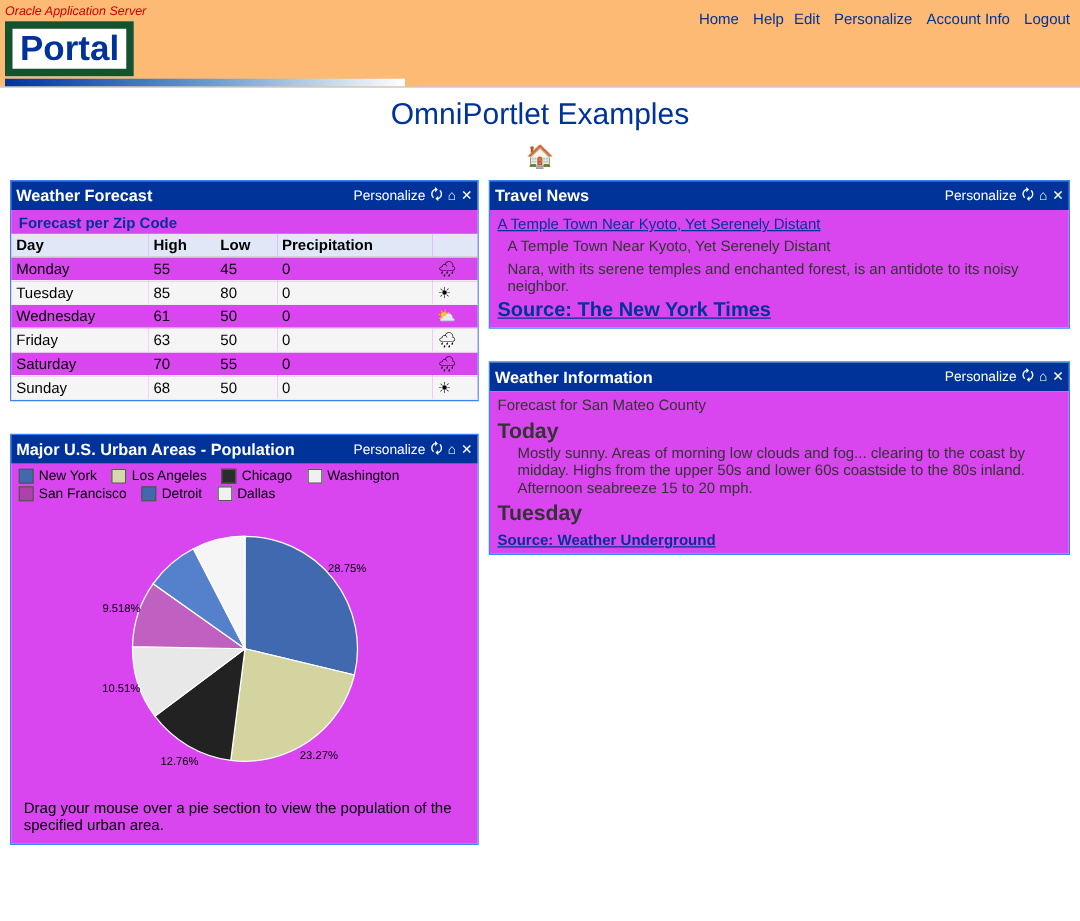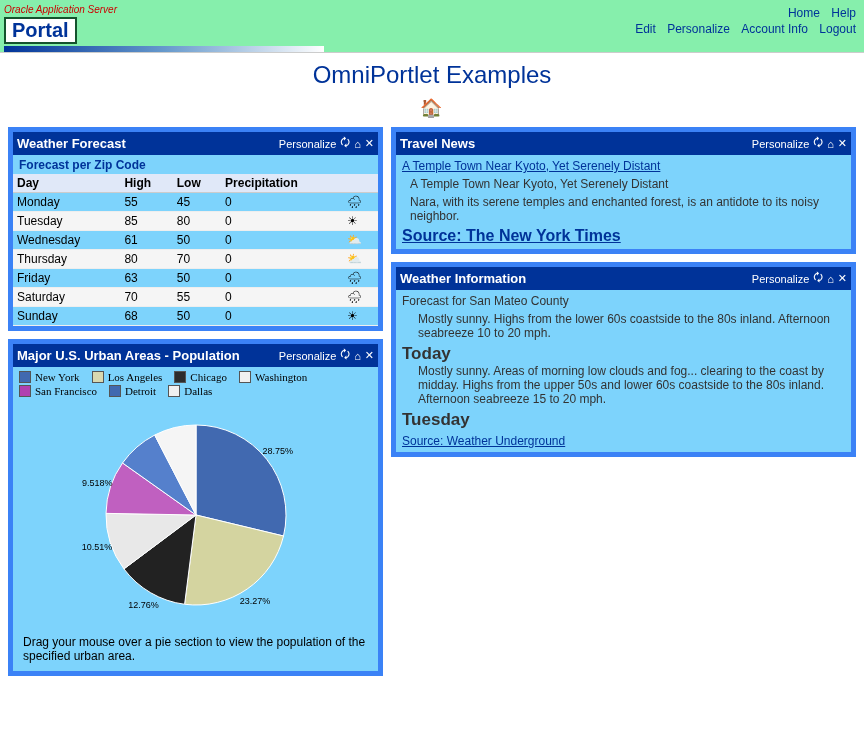--- a/index.html
+++ b/index.html
@@ -1,48 +1,48 @@
 <!DOCTYPE html>
 <html><head>
   <meta charset="utf-8">
   <style>
     * { margin: 0; padding: 0; box-sizing: border-box; }
     body { font-family: Arial, sans-serif; font-size: 12px; background: #fff; width: 864px; }
 
     
-    #top-nav { background: #86efac; display: flex; justify-content: space-between; align-items: flex-start; padding: 4px 8px 0 0; border-bottom: 1px solid #ccc; }
+    #top-nav { background: #fdba74; display: flex; justify-content: space-between; align-items: flex-start; padding: 4px 8px 0 0; border-bottom: 1px solid #ccc; }
     #logo-area { display: flex; flex-direction: column; }
     #logo-oracle { font-size: 10px; color: #c00; font-style: italic; padding-left: 4px; }
-    #logo-portal { font-size: 20px; font-weight: bold; color: #003399; border: 2px solid #14532d; padding: 0 6px; margin: 2px 4px; background: #fff; }
+    #logo-portal { font-size: 28px; font-weight: bold; color: #003399; border: 6px solid #14532d; padding: 0 6px; margin: 2px 4px; background: #fff; }
     #logo-stripe { height: 6px; background: linear-gradient(to right, #003399, #6699cc, #fff); width: 320px; margin-left: 4px; }
     #nav-links-top { text-align: right; }
     #nav-links-top a { font-size: 12px; color: #003399; text-decoration: none; margin-left: 8px; }
     #nav-links-secondary { text-align: right; margin-top: 2px; }
     #nav-links-secondary a { font-size: 12px; color: #003399; text-decoration: none; margin-left: 8px; }
 
     
     #page-title-area { text-align: center; padding: 8px 0 4px 0; }
     #page-title-area h1 { font-size: 24px; color: #003399; font-weight: normal; }
 
     
     #arrow-area { text-align: center; padding: 4px 0; }
 
     
     #main-layout { display: flex; gap: 8px; padding: 4px 8px; align-items: flex-start; }
     #left-col { width: 375px; flex-shrink: 0; }
     #right-col { flex: 1; }
 
     
-    .portlet { border: 5px solid #3b82f6; margin-bottom: 8px; }
+    .portlet { border: 1px solid #3b82f6; margin-bottom: 26px; }
     .portlet-header { background: #003399; color: #fff; display: flex; justify-content: space-between; align-items: center; padding: 2px 4px; }
     .portlet-header-title { font-weight: bold; font-size: 13px; }
     .portlet-header-controls { display: flex; align-items: center; gap: 4px; }
     .portlet-header-controls a { color: #fff; font-size: 11px; text-decoration: none; }
     .portlet-ctrl-icon { color: #fff; font-size: 11px; cursor: pointer; }
-    .portlet-body { padding: 4px 6px; background: #7dd3fc; }
+    .portlet-body { padding: 4px 6px; background: #d946ef; }
 
     
     #weather-forecast .portlet-body { padding: 0; }
     #wf-subtitle { font-size: 12px; color: #003399; font-weight: bold; padding: 3px 6px 2px 6px; }
     #wf-table { width: 100%; border-collapse: collapse; }
     #wf-table th { text-align: left; font-size: 12px; font-weight: bold; padding: 2px 4px; background: #e0e8f8; border-bottom: 1px solid #ccc; }
     #wf-table td { padding: 2px 4px; font-size: 12px; border-bottom: 1px solid #eee; }
     #wf-table tr:nth-child(even) { background: #f5f5f5; }
     .weather-icon { font-size: 18px; }
 
@@ -50,46 +50,46 @@
     #travel-news .portlet-body { padding: 4px 6px; }
     .travel-link { color: #003399; font-size: 12px; text-decoration: underline; display: block; margin-bottom: 4px; }
     .travel-summary { font-size: 12px; color: #333; margin-bottom: 4px; padding-left: 8px; }
     .travel-source { color: #003399; font-size: 16px; font-weight: bold; text-decoration: underline; }
 
     
     #weather-info .portlet-body { padding: 4px 6px; }
     .wi-county { font-size: 12px; color: #333; margin-bottom: 4px; }
     .wi-day-label { font-size: 17px; font-weight: bold; color: #333; margin-top: 4px; }
     .wi-day-text { font-size: 12px; color: #333; padding-left: 16px; margin-bottom: 2px; }
-    .wi-source { color: #003399; font-size: 12px; font-weight: normal; text-decoration: underline; margin-top: 4px; display: block; }
+    .wi-source { color: #003399; font-size: 12px; font-weight: bold; text-decoration: underline; margin-top: 4px; display: block; }
 
     
     #population-portlet .portlet-header { font-size: 12px; }
     #population-portlet .portlet-body { padding: 4px 6px; }
     .pop-legend { display: flex; flex-wrap: wrap; gap: 2px 12px; margin-bottom: 8px; }
-    .legend-item { display: flex; align-items: center; gap: 4px; font-size: 11px; font-family: Liberation Serif, serif; }
+    .legend-item { display: flex; align-items: center; gap: 4px; font-size: 11px; }
     .legend-box { width: 12px; height: 12px; border: 1px solid #555; display: inline-block; flex-shrink: 0; }
     #pie-chart-container { position: relative; width: 240px; margin: 0 auto; text-align: center; }
     .pop-drag-text { font-size: 12px; color: #000; margin-top: 6px; padding: 4px; }
 
     
     #pie-svg { display: block; margin: 0 auto; }
   </style>
 </head>
 <body>
 
 <div id="top-nav">
   <div id="logo-area">
     <div id="logo-oracle">Oracle Application Server</div>
     <div style="display:flex;align-items:center;gap:4px;">
       <div id="logo-portal">Portal</div>
     </div>
     <div id="logo-stripe"></div>
   </div>
-  <div style="display:flex;flex-direction:column;align-items:flex-end;padding-top:2px;">
+  <div style="display:flex;flex-direction:row;align-items:flex-end;padding-top:2px;">
     <div id="nav-links-top">
       <a href="#">Home</a>
       <a href="#">Help</a>
     </div>
     <div id="nav-links-secondary">
       <a href="#">Edit</a>
       <a href="#">Personalize</a>
       <a href="#">Account Info</a>
       <a href="#">Logout</a>
     </div>
@@ -142,27 +142,20 @@
       <td>Tuesday</td>
       <td>85</td>
       <td>80</td>
       <td>0</td>
       <td class="weather-icon">☀</td>
     </tr>
               <tr>
       <td>Wednesday</td>
       <td>61</td>
       <td>50</td>
-      <td>0</td>
-      <td class="weather-icon">⛅</td>
-    </tr>
-              <tr>
-      <td>Thursday</td>
-      <td>80</td>
-      <td>70</td>
       <td>0</td>
       <td class="weather-icon">⛅</td>
     </tr>
               <tr>
       <td>Friday</td>
       <td>63</td>
       <td>50</td>
       <td>0</td>
       <td class="weather-icon">🌧</td>
     </tr>
@@ -275,21 +268,20 @@
         <span class="portlet-header-title">Weather Information</span>
         <div class="portlet-header-controls">
           <a href="#">Personalize</a>
           <span class="portlet-ctrl-icon">🗘</span>
           <span class="portlet-ctrl-icon">⌂</span>
           <span class="portlet-ctrl-icon">✕</span>
         </div>
       </div>
       <div class="portlet-body">
         <div class="wi-county">Forecast for San Mateo County</div>
-        <div class="wi-day-text">Mostly sunny. Highs from the lower 60s coastside to the 80s inland. Afternoon seabreeze 10 to 20 mph.</div>
         <div class="wi-day-label">Today</div>
         <div class="wi-day-text">Mostly sunny. Areas of morning low clouds and fog... clearing to the coast by midday. Highs from the upper 50s and lower 60s coastside to the 80s inland. Afternoon seabreeze 15 to 20 mph.</div>
         <div class="wi-day-label">Tuesday</div>
         <a href="#" class="wi-source">Source: Weather Underground</a>
       </div>
     </div>
 
   </div>
 
 </div>

